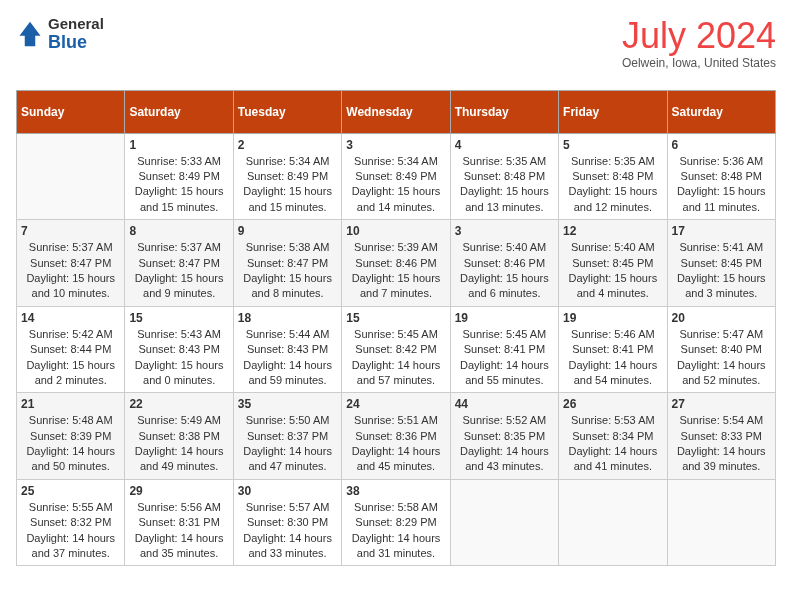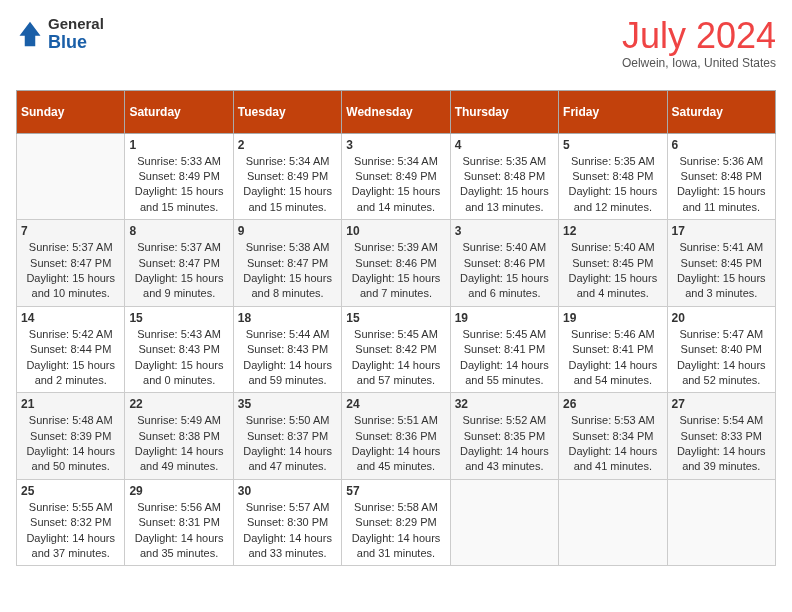--- a/index.html
+++ b/index.html
@@ -224,21 +224,21 @@
         </td>
         <td>
           <div class="day-num">35</div>
           <div class="day-info">Sunrise: 5:50 AM<br>Sunset: 8:37 PM<br>Daylight: 14 hours<br>and 47 minutes.</div>
         </td>
         <td>
           <div class="day-num">24</div>
           <div class="day-info">Sunrise: 5:51 AM<br>Sunset: 8:36 PM<br>Daylight: 14 hours<br>and 45 minutes.</div>
         </td>
         <td>
-          <div class="day-num">32</div>
+          <div class="day-num">44</div>
           <div class="day-info">Sunrise: 5:52 AM<br>Sunset: 8:35 PM<br>Daylight: 14 hours<br>and 43 minutes.</div>
         </td>
         <td>
           <div class="day-num">26</div>
           <div class="day-info">Sunrise: 5:53 AM<br>Sunset: 8:34 PM<br>Daylight: 14 hours<br>and 41 minutes.</div>
         </td>
         <td>
           <div class="day-num">27</div>
           <div class="day-info">Sunrise: 5:54 AM<br>Sunset: 8:33 PM<br>Daylight: 14 hours<br>and 39 minutes.</div>
         </td>
@@ -250,21 +250,21 @@
         </td>
         <td>
           <div class="day-num">29</div>
           <div class="day-info">Sunrise: 5:56 AM<br>Sunset: 8:31 PM<br>Daylight: 14 hours<br>and 35 minutes.</div>
         </td>
         <td>
           <div class="day-num">30</div>
           <div class="day-info">Sunrise: 5:57 AM<br>Sunset: 8:30 PM<br>Daylight: 14 hours<br>and 33 minutes.</div>
         </td>
         <td>
-          <div class="day-num">57</div>
+          <div class="day-num">38</div>
           <div class="day-info">Sunrise: 5:58 AM<br>Sunset: 8:29 PM<br>Daylight: 14 hours<br>and 31 minutes.</div>
         </td>
         <td class="empty-cell"></td>
         <td class="empty-cell"></td>
         <td class="empty-cell"></td>
       </tr>
     </tbody>
 </table>
 
 </body></html>

